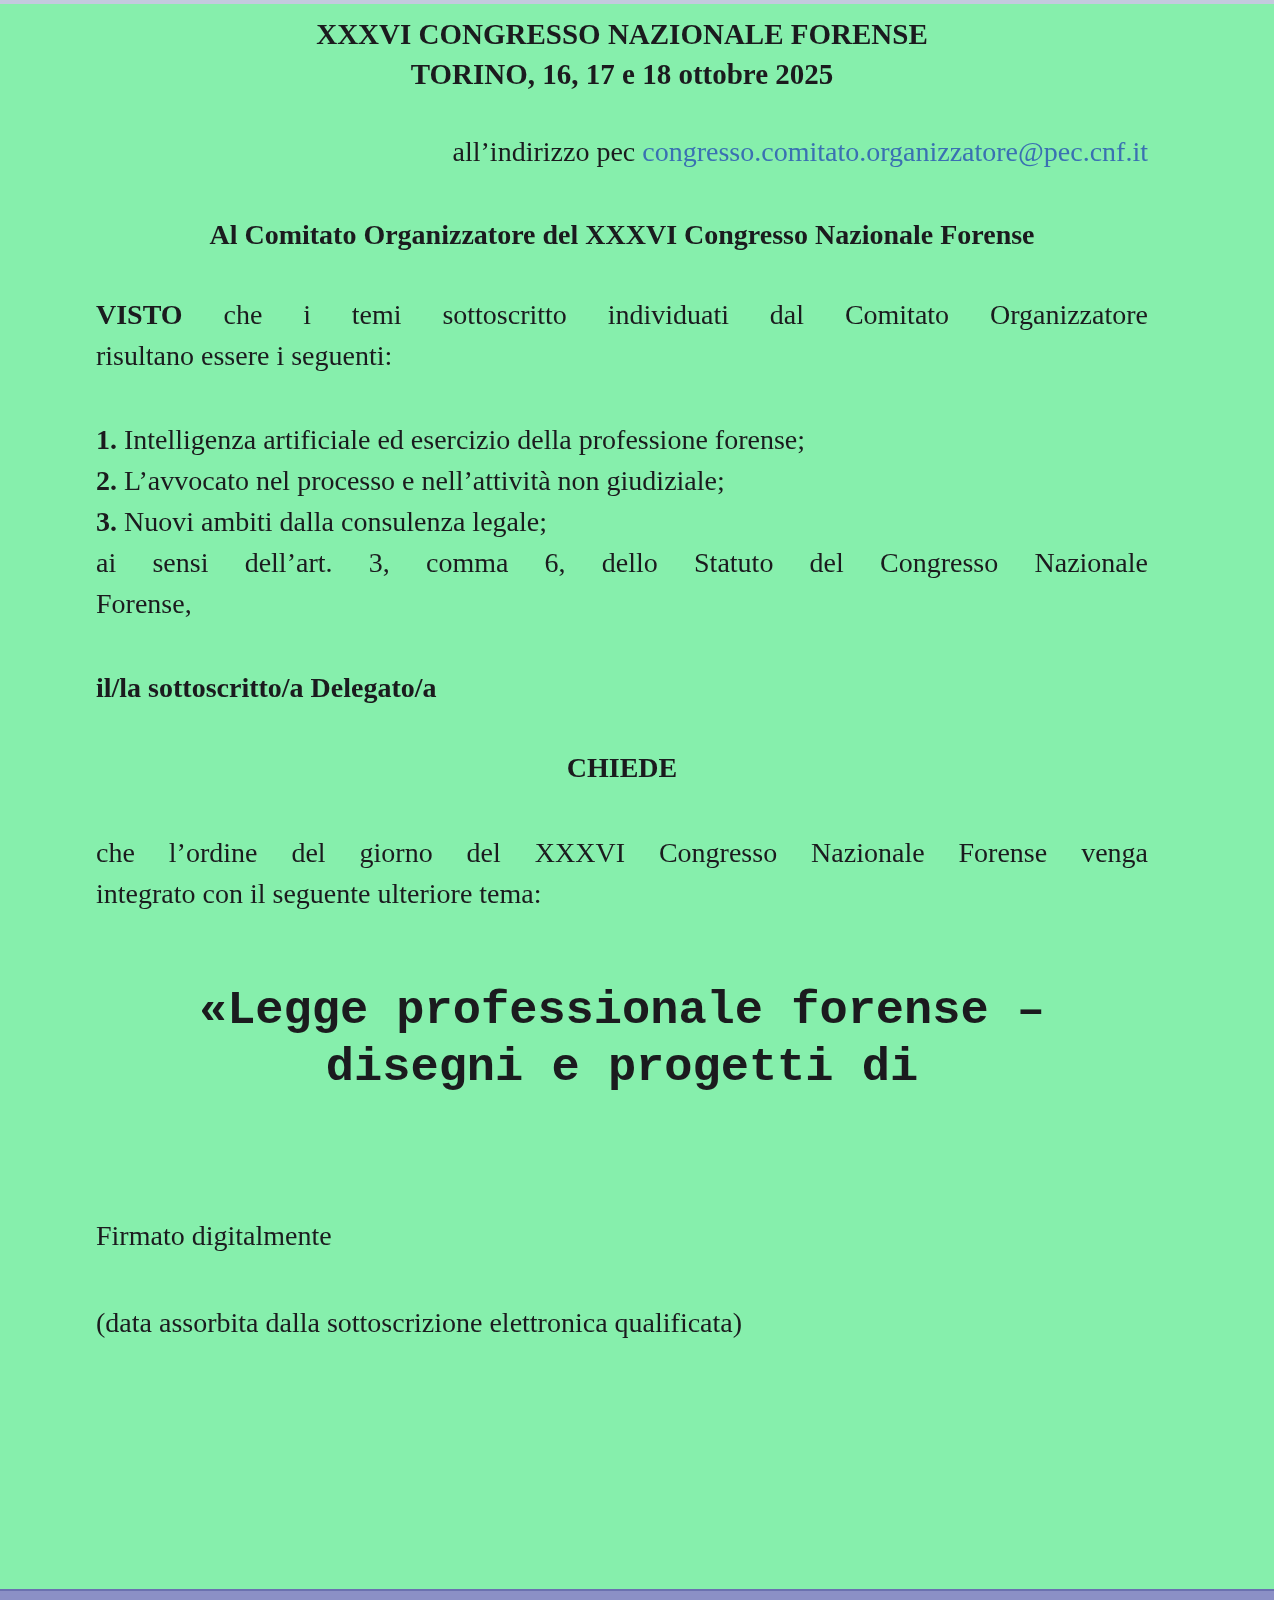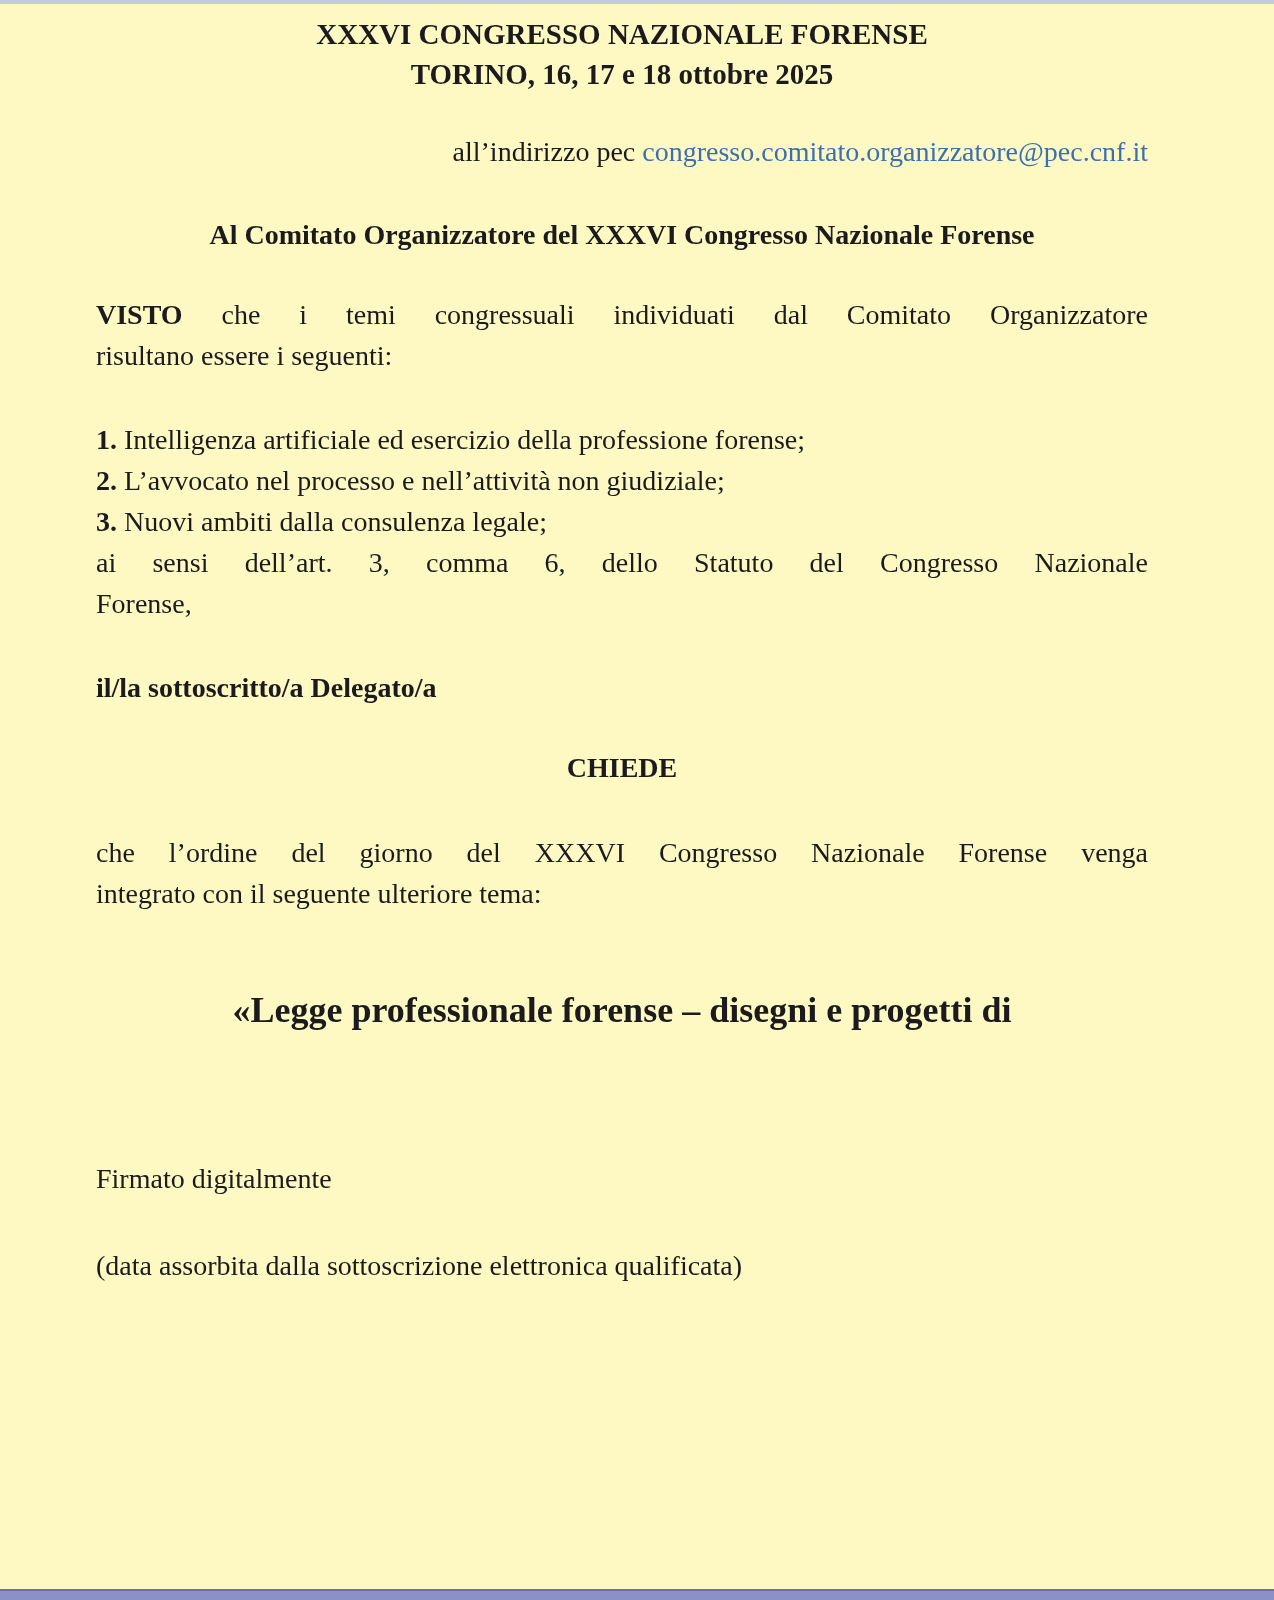--- a/index.html
+++ b/index.html
@@ -1,20 +1,20 @@
 <!DOCTYPE html>
 <html style="--top-bar: #c3cade; --bottom-bar: #8b90c6; --bottom-bar-edge: #6b71b0; --text: #1b1b1e; --link: #3a70b2;"><head>
 <meta charset="utf-8">
 <style>
   html, body { margin: 0; padding: 0; background: #ffffff; }
   .page {
     position: relative;
     width: 1274px;
     height: 1600px;
-    background: #fef9c3;
+    background: #86efac;
     overflow: hidden;
     font-family: "Liberation Serif", "DejaVu Serif", serif;
     color: var(--text, #1b1b1e);
   }
   .top-bar {
     position: absolute; top: 0; left: 0; right: 0;
     height: 4px;
     background: var(--top-bar, #c3cade);
   }
   .bottom-bar {
@@ -42,24 +42,25 @@
   .addressee { margin-top: 42px; }
   .visto1 { margin-top: 75px; }
   .visto2 { margin-top: 39px; }
   .topics { margin-top: 43px; }
   .ai-sensi { }
   .sottoscritto { margin-top: 43px; }
   .chiede { margin-top: 39px; }
   .request { margin-top: 44px; }
   .theme {
     margin-top: 68px;
-    font-size: 36px;
+    font-size: 47px;
     line-height: 57px;
     font-weight: bold;
     text-align: center;
+    font-family: Liberation Mono, monospace;
   }
   .signed { margin-top: 119px; }
   .date-note { margin-top: 46px; }
   .link { color: var(--link, #3a70b2); text-decoration: none; cursor: pointer; }
 </style>
 </head>
 <body>
 
 <div class="page">
   <div class="top-bar"></div>
@@ -70,21 +71,21 @@
       <div>XXXVI CONGRESSO NAZIONALE FORENSE</div>
       <div>TORINO, 16, 17 e 18 ottobre 2025</div>
     </div>
 
     <div class="right pec"><span>all’indirizzo pec </span><a class="link">congresso.comitato.organizzatore@pec.cnf.it</a></div>
 
     <div class="center b addressee">Al Comitato Organizzatore del XXXVI Congresso Nazionale Forense</div>
 
 
     <div class="visto2">
-      <div class="jl"><span class="b">VISTO</span><span> che i temi congressuali individuati dal Comitato Organizzatore</span></div>
+      <div class="jl"><span class="b">VISTO</span><span> che i temi sottoscritto individuati dal Comitato Organizzatore</span></div>
       <div>risultano essere i seguenti:</div>
     </div>
 
     <div class="topics">
       <div><span class="b">1.</span><span> Intelligenza artificiale ed esercizio della professione forense;</span></div>
       <div><span class="b">2.</span><span> L’avvocato nel processo e nell’attività non giudiziale;</span></div>
       <div><span class="b">3.</span><span> Nuovi ambiti dalla consulenza legale;</span></div>
     </div>
 
     <div class="ai-sensi">

